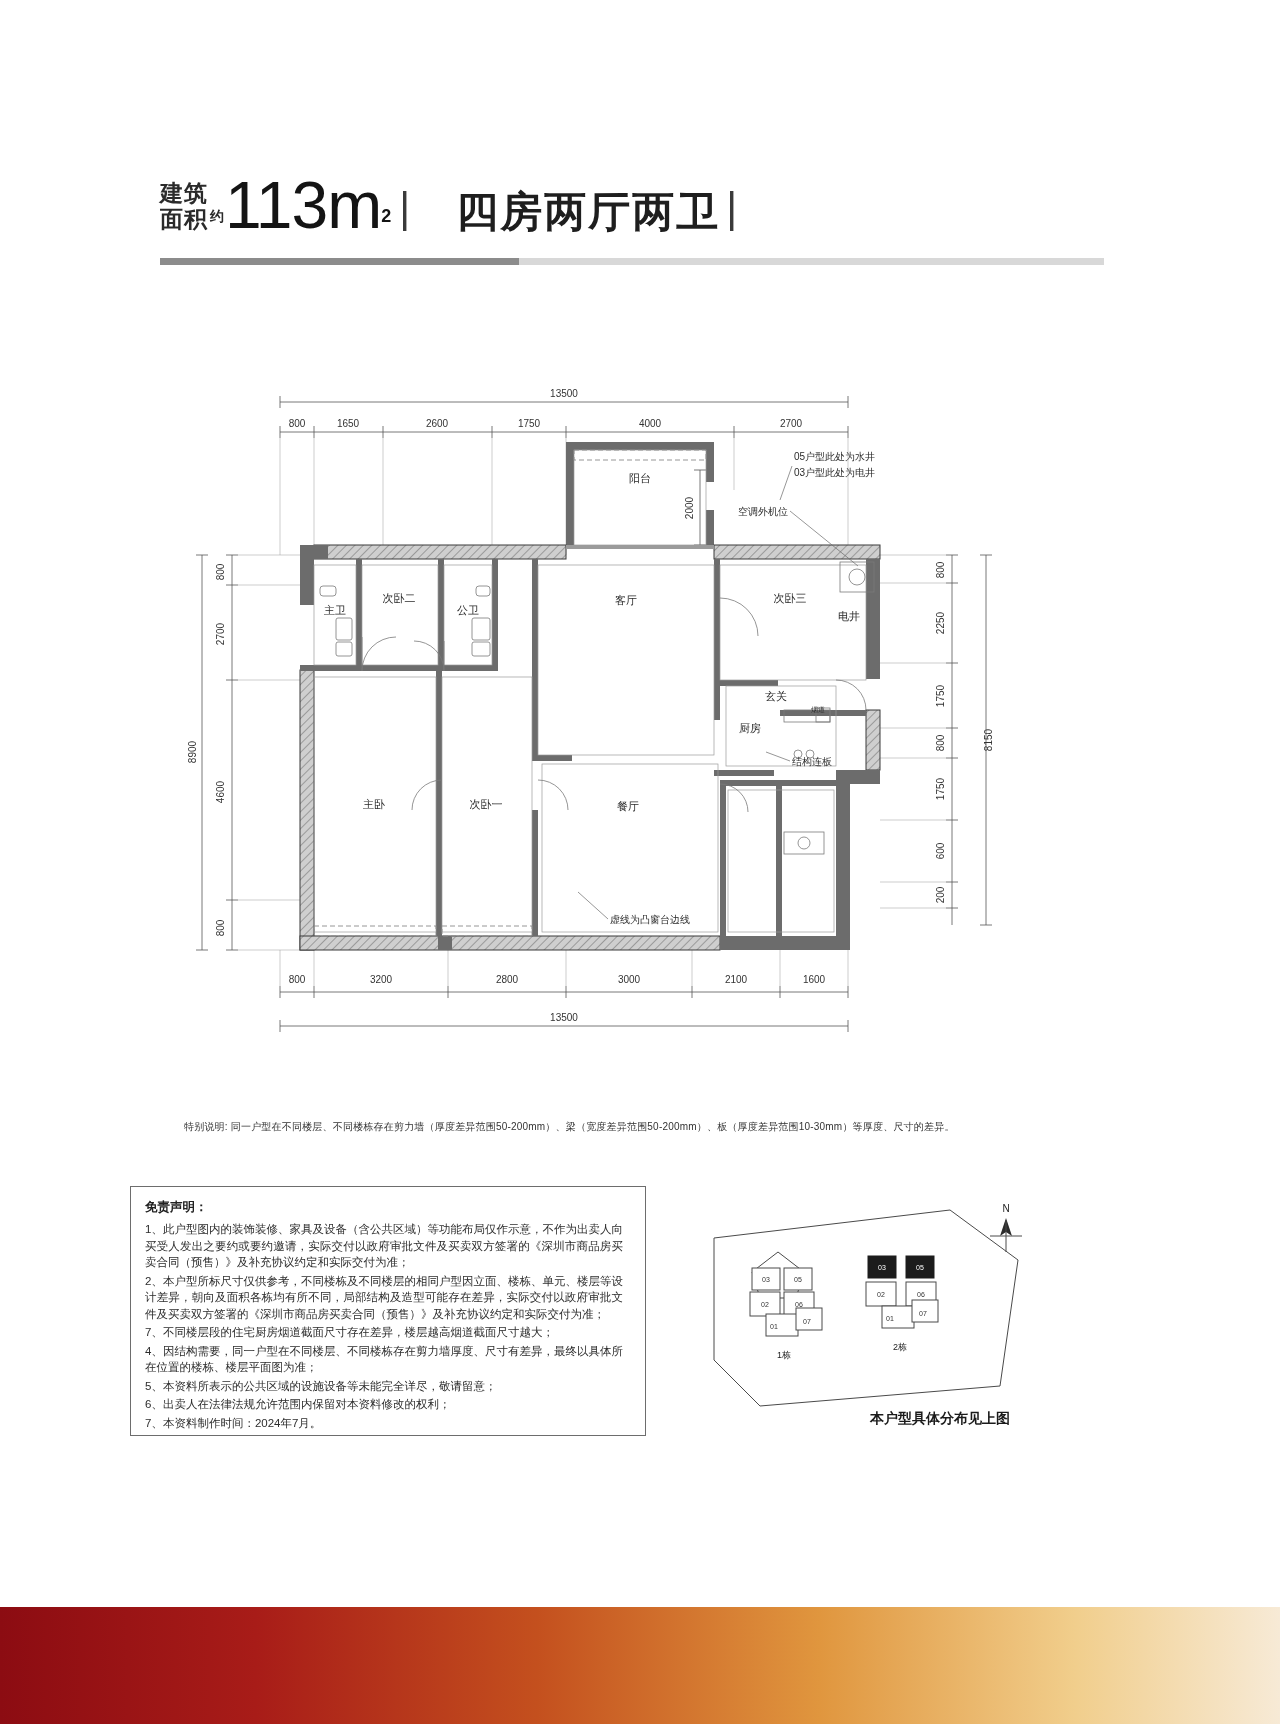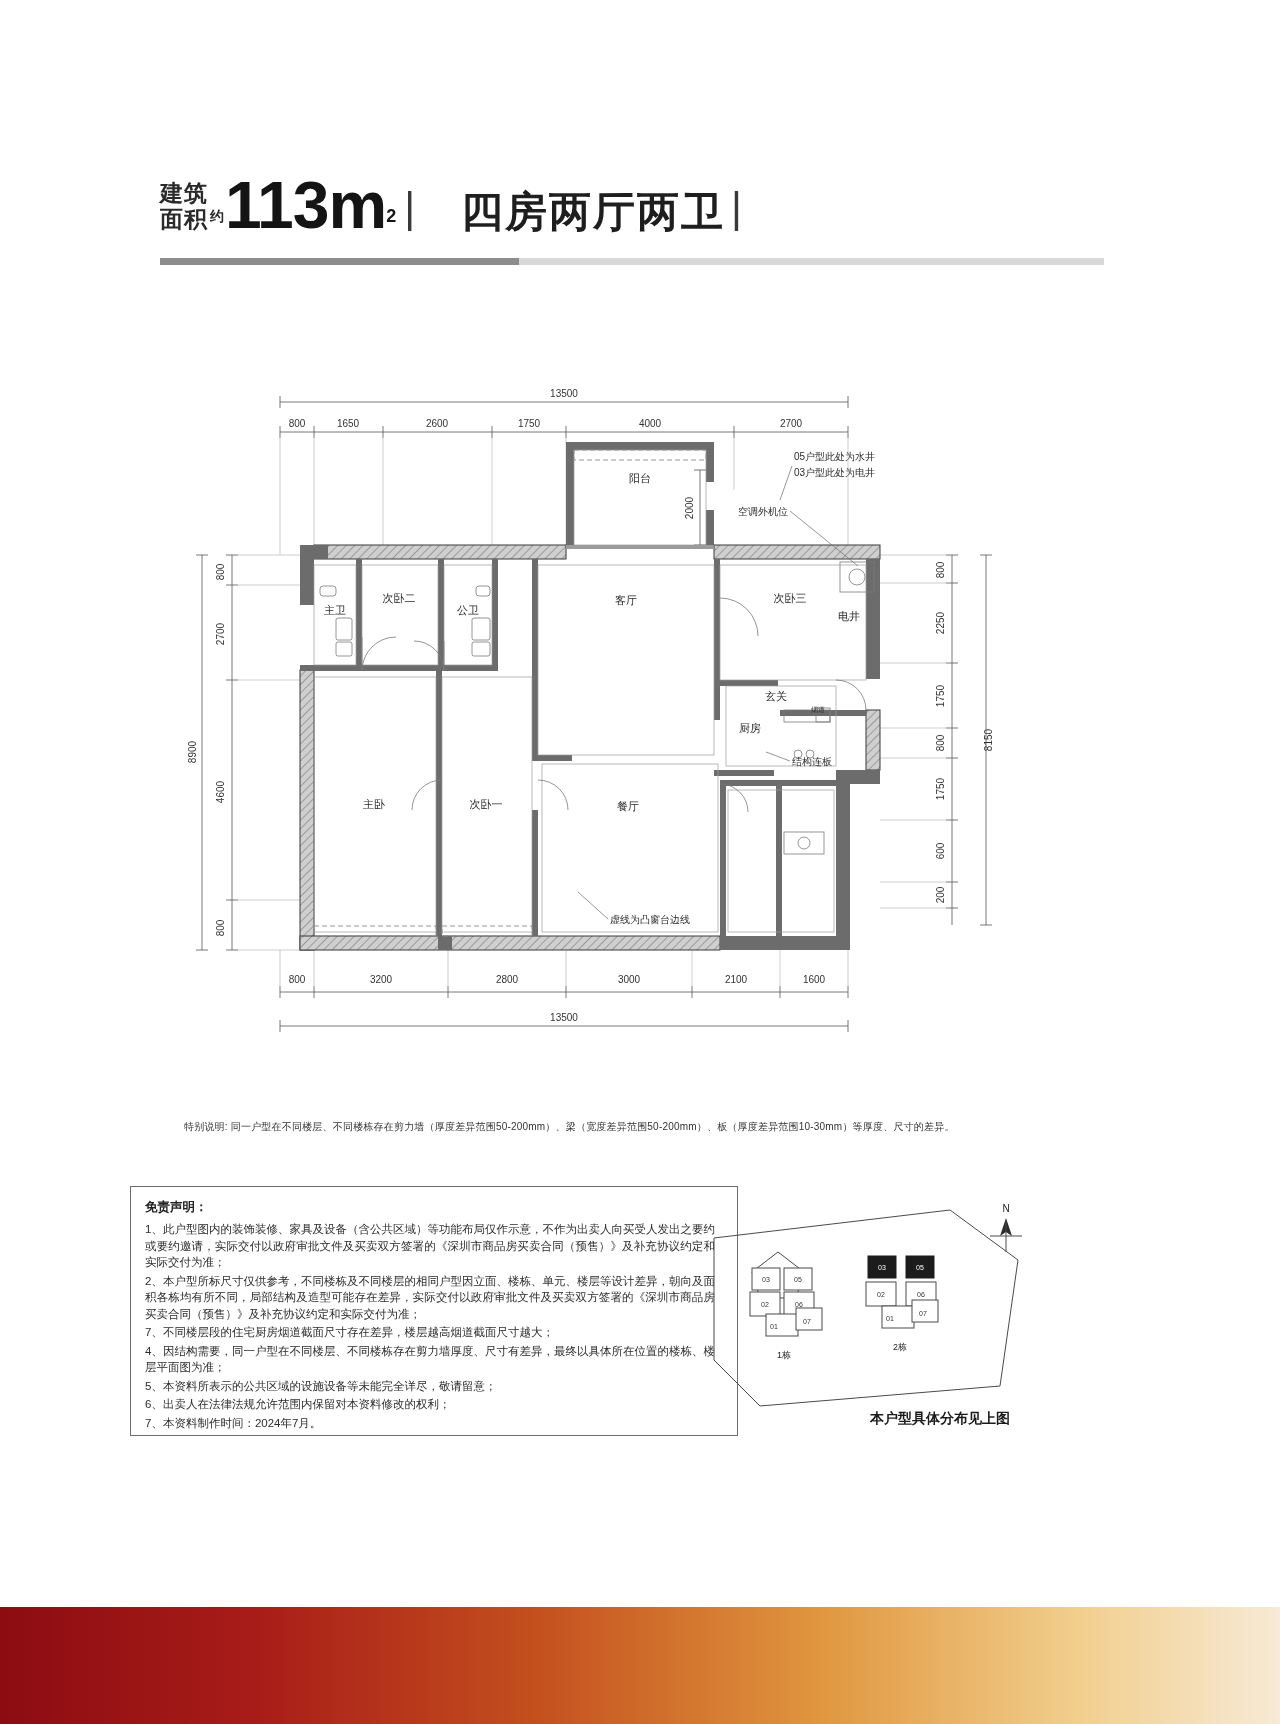--- a/index.html
+++ b/index.html
@@ -10,37 +10,37 @@
   }
   
   .edge-left,.edge-right{position:absolute;top:0;bottom:0;width:14px;background:#ffffff;}
   .edge-left{left:0;} .edge-right{right:0;}
 
   
   .header{position:absolute;left:160px;top:150px;width:944px;height:120px;}
   .title-row{display:flex;align-items:flex-end;height:86px;}
   .t-build{font-size:23px;line-height:26px;font-weight:700;color:#2a2a2a;letter-spacing:1px;padding-bottom:4px;}
   .t-about{font-size:14px;font-weight:700;color:#2a2a2a;padding:0 1px 10px 2px;}
-  .t-num{font-size:66px;font-weight:700;letter-spacing:-1px;color:#141414;line-height:62px;}
+  .t-num{font-size:66px;font-weight:400;letter-spacing:-1px;color:#141414;line-height:62px;}
   .t-sup{font-size:18px;font-weight:700;color:#141414;vertical-align:super;}
   .t-bar{font-size:42px;font-weight:300;color:#3a3a3a;padding:0 6px 4px 8px;line-height:48px;}
   .t-rooms{font-size:42px;font-weight:700;color:#1e1e1e;letter-spacing:2px;line-height:48px;margin-left:40px;}
   .t-bar2{font-size:42px;font-weight:300;color:#3a3a3a;padding:0 2px 4px 6px;line-height:48px;}
   .rule{position:absolute;left:0;top:108px;width:944px;height:7px;
         background:linear-gradient(to right,#8c8c8c 0%,#8c8c8c 38%,#d8d8d8 38%,#d8d8d8 100%);}
 
   
   .plan{position:absolute;left:180px;top:380px;width:944px;height:680px;}
   .plan svg{display:block;}
 
   
   .plan-note{position:absolute;left:184px;top:1120px;width:900px;font-size:10px;color:#333;letter-spacing:.2px;}
 
   
-  .disclaimer{position:absolute;left:130px;top:1186px;width:608px;height:250px;border:1px solid #6d6d6d;
+  .disclaimer{position:absolute;left:130px;top:1186px;width:516px;height:250px;border:1px solid #6d6d6d;
               padding:12px 14px 0 14px;box-sizing:border-box;}
   .disclaimer h4{margin:0 0 5px 0;font-size:12.5px;font-weight:700;color:#222;}
   .disclaimer p{margin:0 8px 2px 0;font-size:11.5px;line-height:16.5px;color:#2d2d2d;text-align:justify;}
 
   
   .keymap{position:absolute;left:700px;top:1190px;width:380px;height:250px;}
   .keymap-cap{position:absolute;left:830px;top:1410px;width:220px;text-align:center;font-size:14px;font-weight:700;color:#1b1b1b;}
 
   
   .band{position:absolute;left:0;bottom:0;width:1280px;height:117px;

